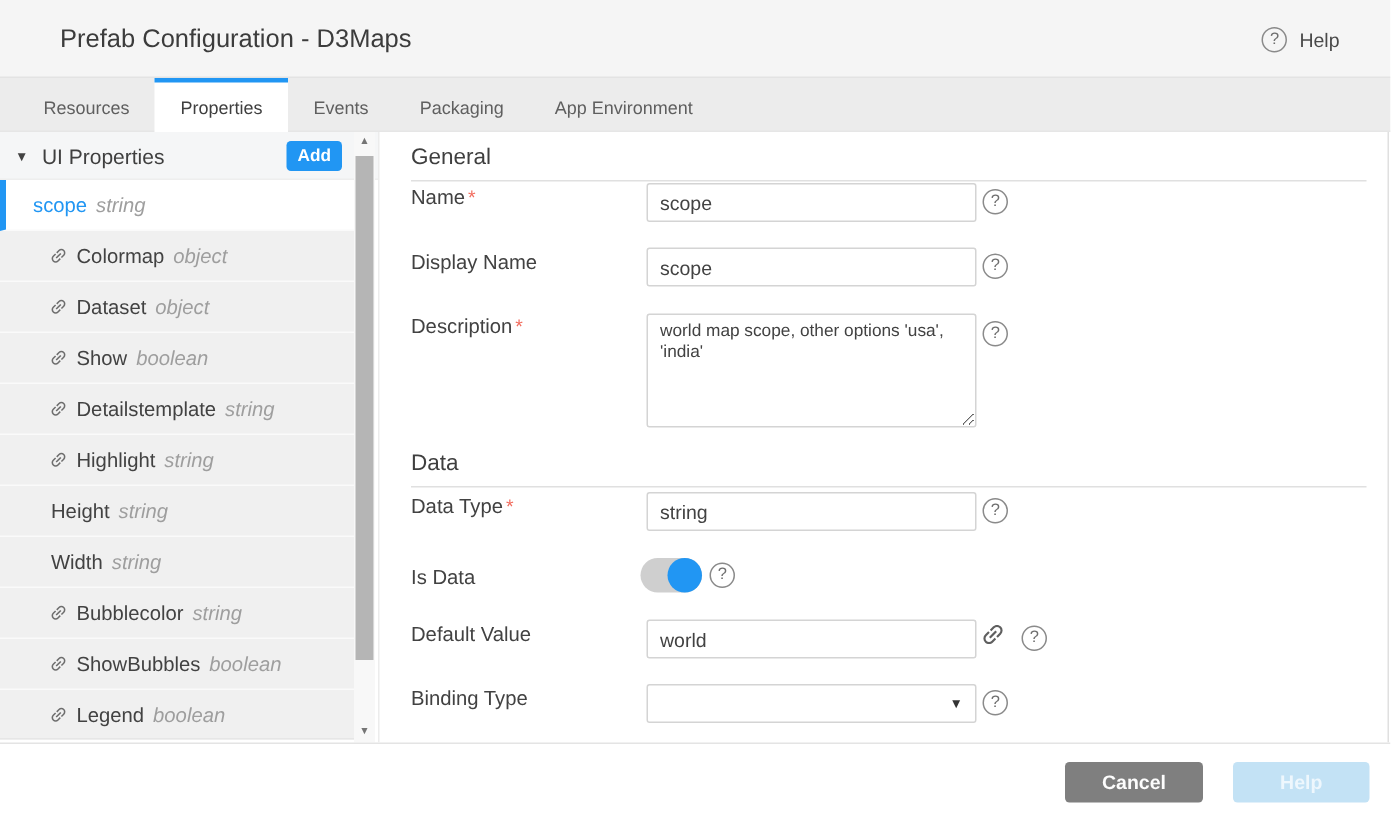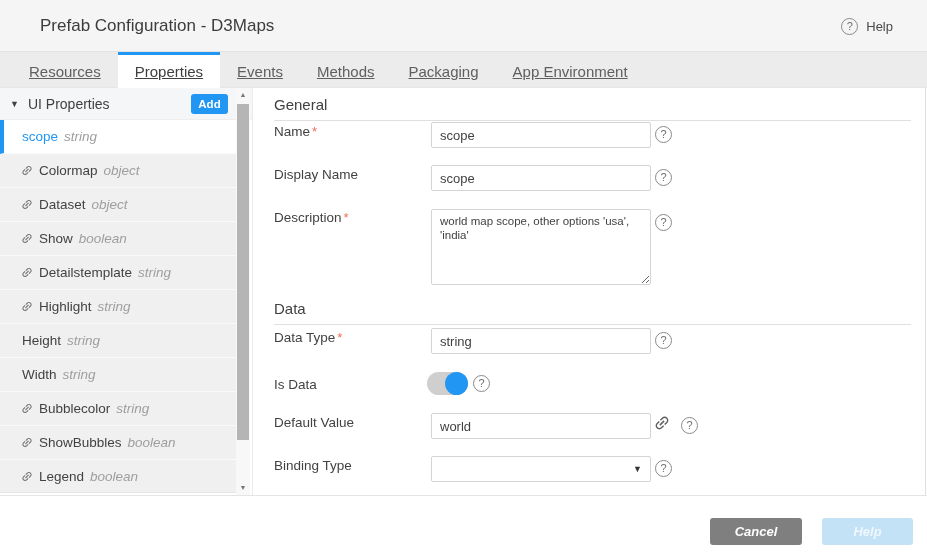--- a/index.html
+++ b/index.html
@@ -28,22 +28,22 @@
   }
   .titlebar .help-label { font-size:13px; color:#4a4a4a; }
 
   
   .tabbar {
     position:absolute; left:0; top:52px; width:927px; height:36px;
     background:#ececec; display:flex; padding-left:12px;
     border-bottom:1px solid #e6e6e6;
   }
   .tab {
-    padding:0 17px; font-size:15px; color:#5f5f5f; line-height:34px;
-    cursor:pointer; border-top:3px solid transparent; height:36px;text-decoration:underline;
+    padding:0 17px; font-size:12px; color:#5f5f5f; line-height:34px;
+    cursor:pointer; border-top:3px solid transparent; height:36px;
   }
   .tab.active {
     background:#fff; border-top:3px solid #2196f3; color:#3f3f3f;
   }
 
   
   .sidebar {
     position:absolute; left:0; top:88px; width:252px; height:407px; background:#fff;
   }
   .sidebar-header {
@@ -53,21 +53,21 @@
   .caret { font-size:9px; color:#424242; margin-right:9px; cursor:pointer; }
   .sidebar-header .section-label { font-size:14px; color:#3f3f3f; }
   .add-btn {
     position:absolute; right:24px; top:6px; width:37px; height:20px;
     background:#2196f3; color:#fff; border:none; border-radius:3px;
     font-size:11.5px; font-weight:bold; font-family:inherit; cursor:pointer;
   }
   .prop-list { list-style:none; width:236px; }
   .prop-item {
     height:34px; background:#f0f0f0; border-bottom:1px solid #fafafa;
-    display:flex; align-items:center; padding-left:22px;
+    display:flex; align-items:center; padding-left:34px;
     font-size:13.5px; color:#424242; cursor:pointer; overflow:hidden;
   }
   .prop-item .link-icon {
     width:14px; height:13px; margin-right:5px; color:#6e6e6e; flex:0 0 auto;
     display:inline-flex; transform:rotate(-45deg); margin-left:-2px;
   }
   .prop-item .link-icon svg { width:14px; height:13px; }
   .prop-item .ptype { margin-left:6px; font-style:italic; color:#9e9e9e; }
   .prop-item.selected {
     background:#fff; border-left:4px solid #2196f3; padding-left:18px;
@@ -146,42 +146,41 @@
   }
   .select-box .sel-value { flex:1; }
   .select-box .sel-arrow { font-size:9px; color:#333; }
 
   
   .footer {
     position:absolute; left:0; top:495px; width:927px; height:60px;
     background:#fff; border-top:1px solid #e4e4e4;
   }
   .btn {
-    position:absolute; top:22px; height:27px; border:none; border-radius:3px;
-    font-size:13px; font-family:inherit; font-weight:bold; cursor:pointer;font-style:italic;
+    position:absolute; top:12px; height:27px; border:none; border-radius:3px;
+    font-size:13px; font-family:inherit; font-weight:bold; cursor:pointer;
   }
   .btn.cancel { left:710px; width:92px; background:#7f7f7f; color:#fdfdfd; }
   .btn.save  { left:822px; width:91px; background:#c3e2f5; color:#eef7fd; cursor:default; }
 </style>
 </head>
 <body>
 
 <div class="titlebar">
   <div class="title">Prefab Configuration - D3Maps</div>
   <div class="help-group">
     <span class="circle-q">?</span>
     <span class="help-label">Help</span>
   </div>
 </div>
 
 <div class="tabbar">
   <div class="tab">Resources</div>
   <div class="tab active">Properties</div>
   <div class="tab">Events</div>
-  <div class="tab">Methods</div>
   <div class="tab">Packaging</div>
   <div class="tab">App Environment</div>
 </div>
 
 <div class="sidebar">
   <div class="sidebar-header">
     <span class="caret">▼</span>
     <span class="section-label">UI Properties</span>
     <button class="add-btn">Add</button>
   </div>

